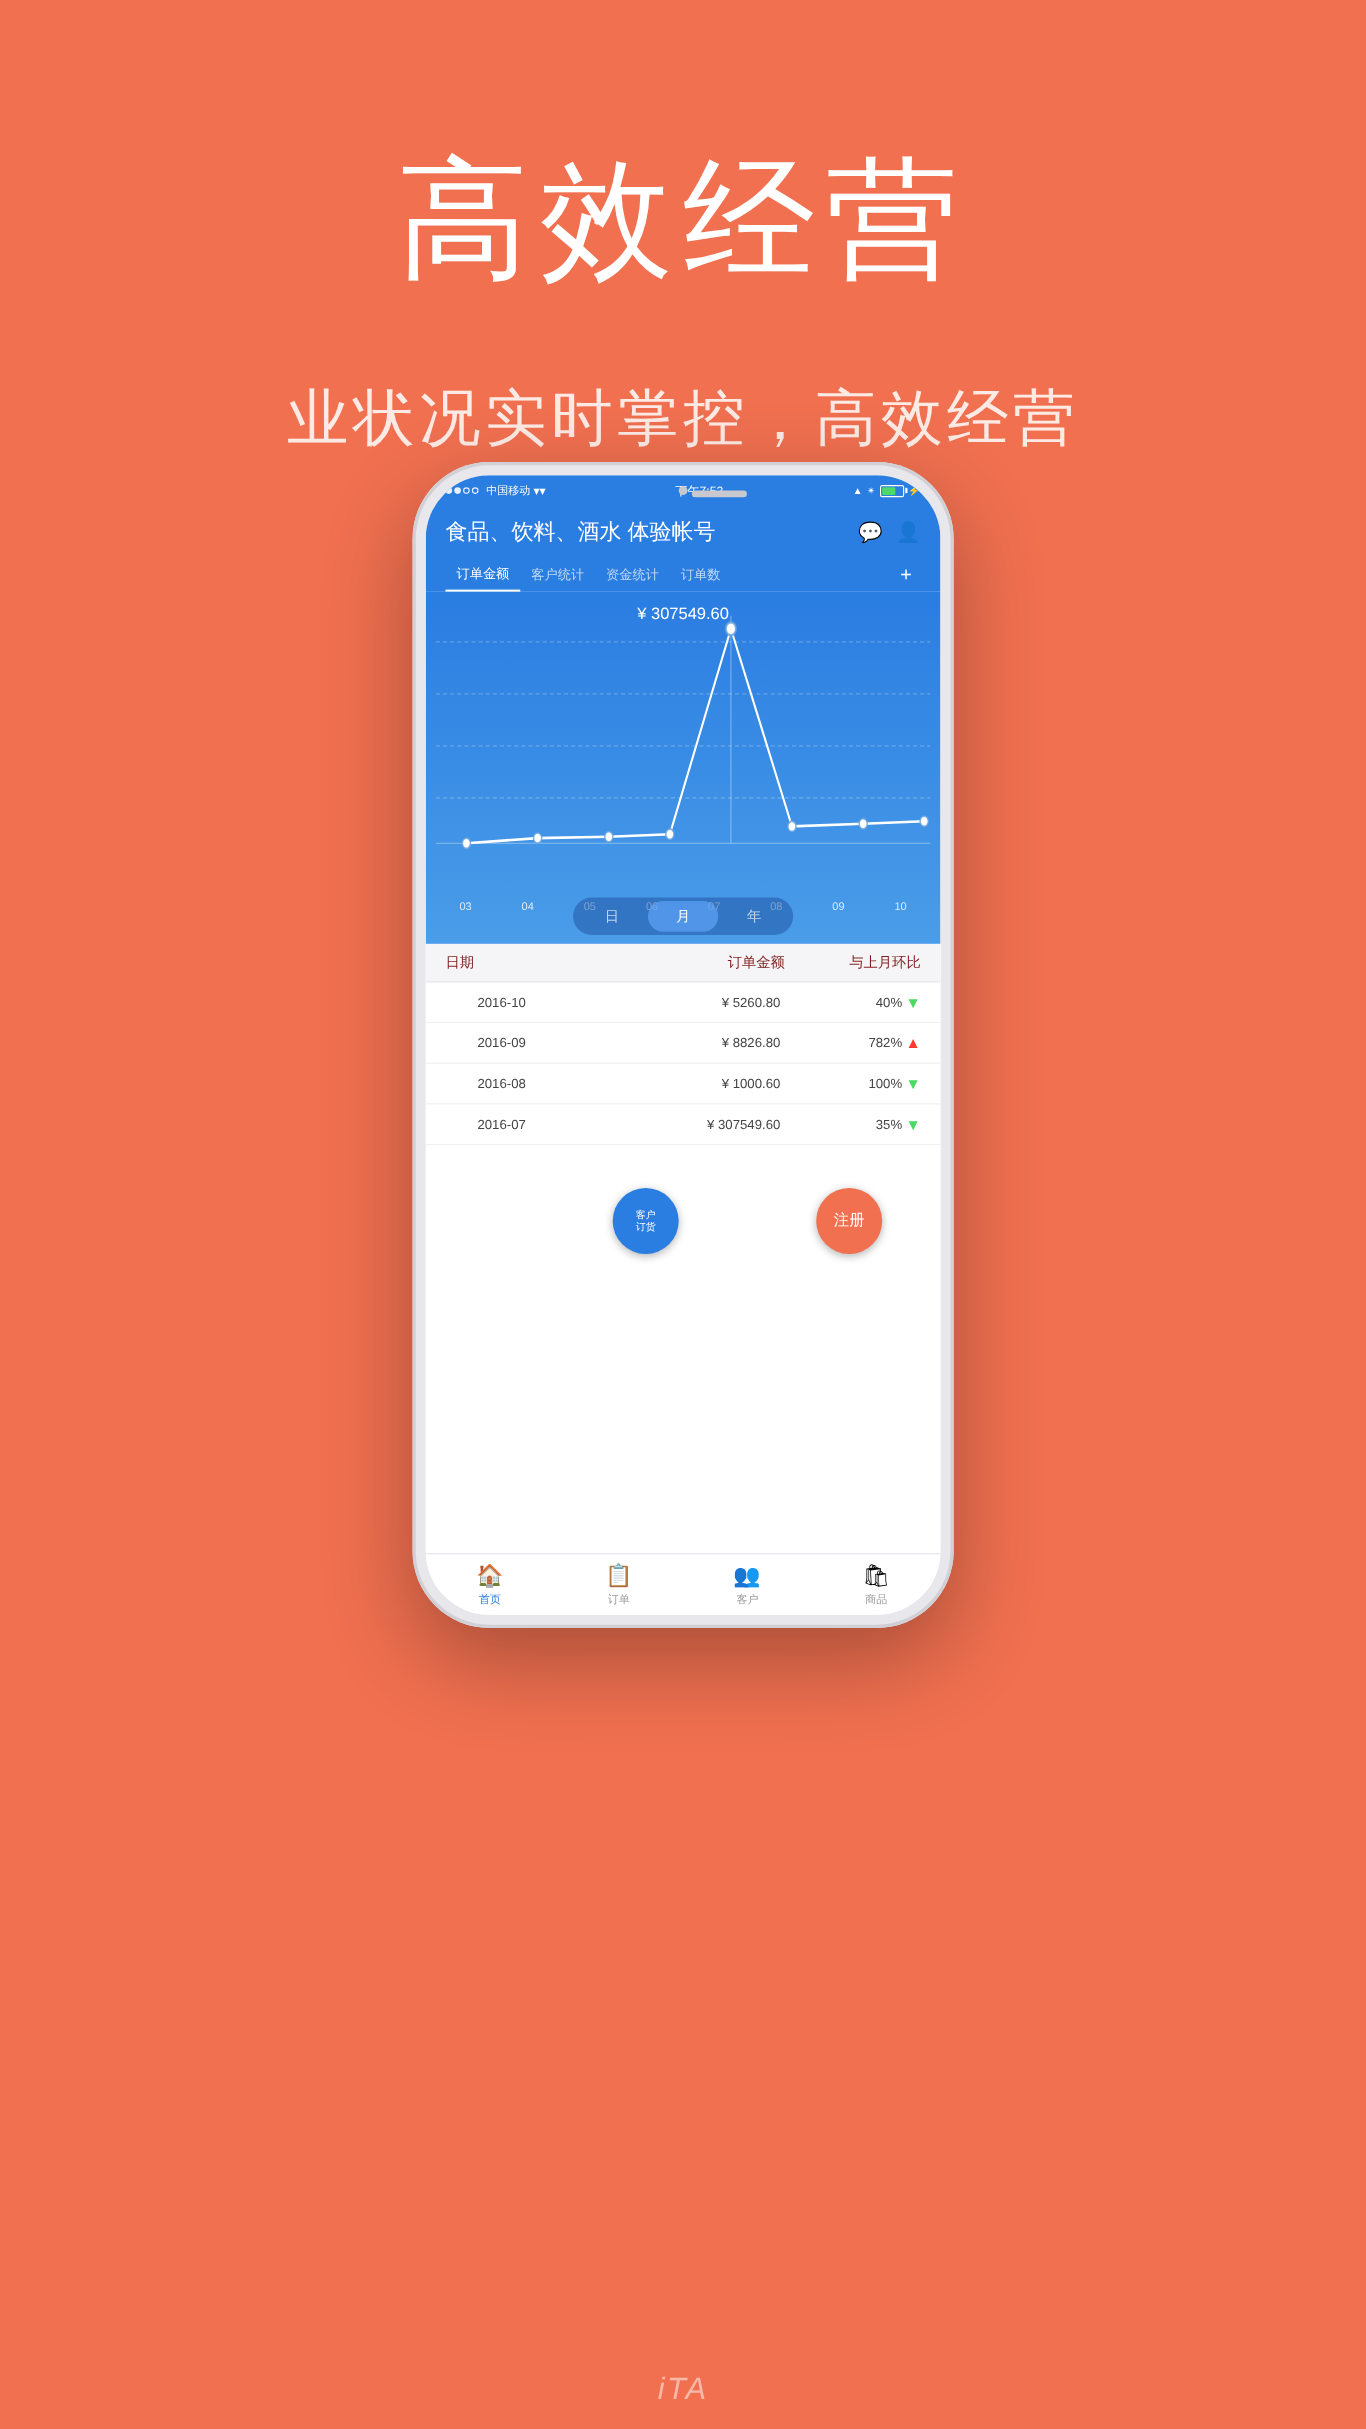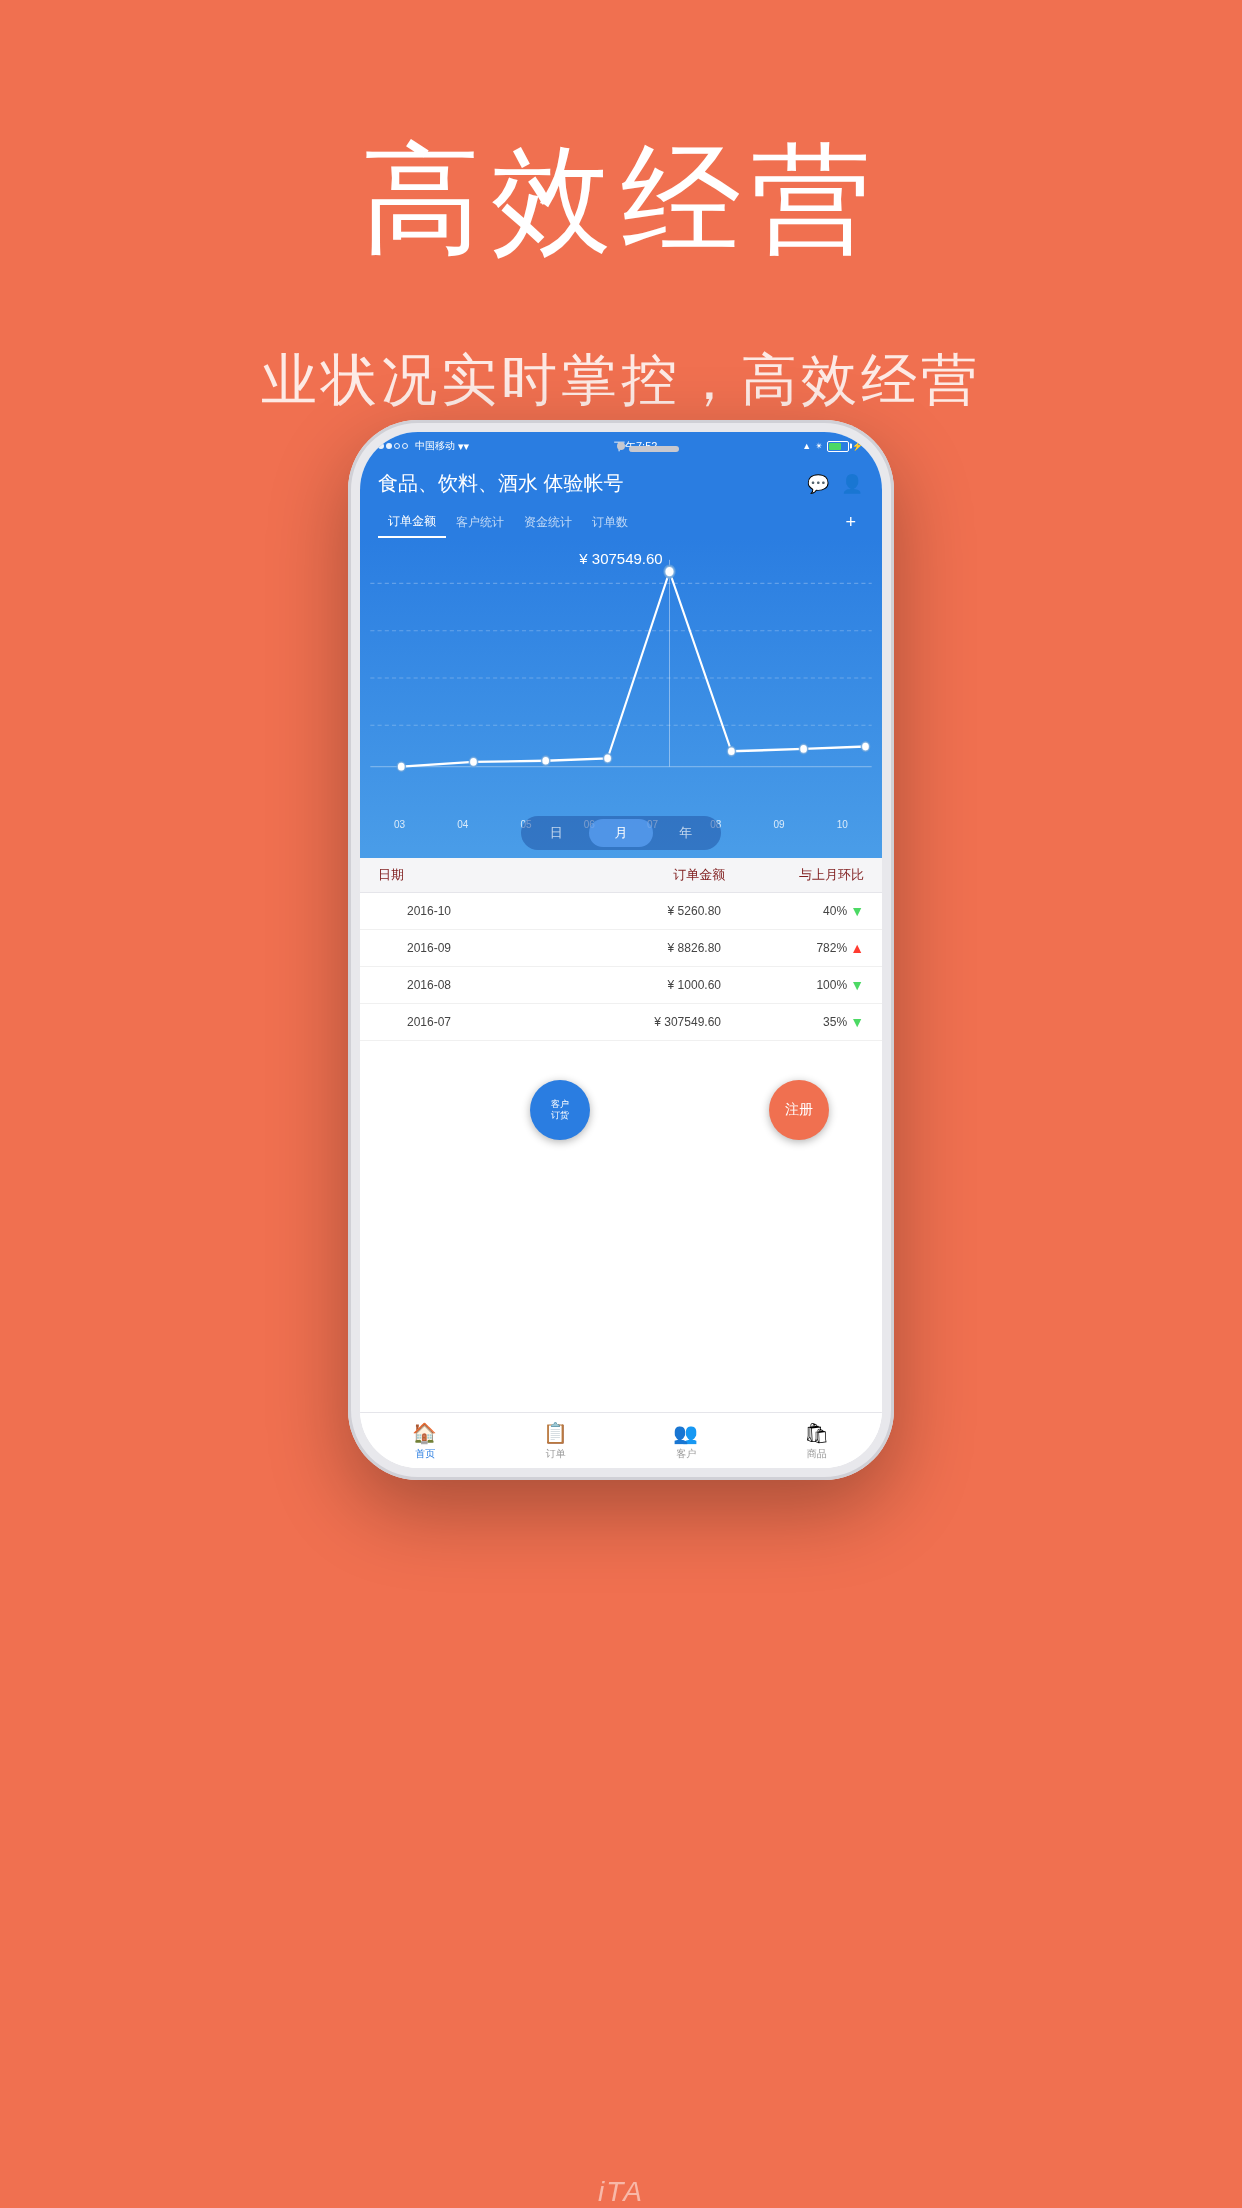--- a/index.html
+++ b/index.html
@@ -30,21 +30,21 @@
       margin-top: 60px;
       letter-spacing: 4px;
     }
 
     
     .phone-frame {
       position: absolute;
       left: 50%;
       transform: translateX(-50%);
       top: 420px;
-      width: 546px;
+      width: 492px;
       height: 1060px;
       background: #e8e8ec;
       border-radius: 70px;
       box-shadow: 0 30px 80px rgba(0,0,0,0.3), inset 0 0 0 3px #d0d0d6;
       padding: 12px;
     }
 
     .phone-frame::before {
       content: '';
       position: absolute;
@@ -324,20 +324,21 @@
     
     .watermark {
       position: absolute;
       bottom: 0;
       left: 50%;
       transform: translateX(-50%);
       color: rgba(255,255,255,0.5);
       font-size: 28px;
       font-style: italic;
       letter-spacing: 2px;
+      padding-bottom: 20px;
     }
   </style>
 </head>
 <body>
 
 <h1 class="hero-title">高效经营</h1>
 <p class="hero-subtitle">业状况实时掌控，高效经营</p>
 
 <div class="phone-frame">
   <div class="phone-screen">

